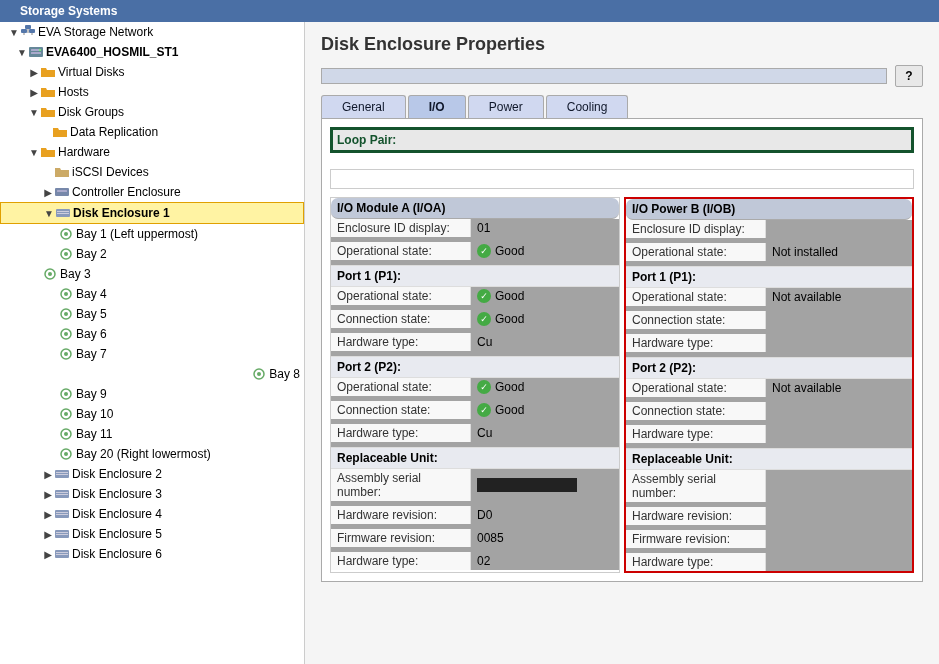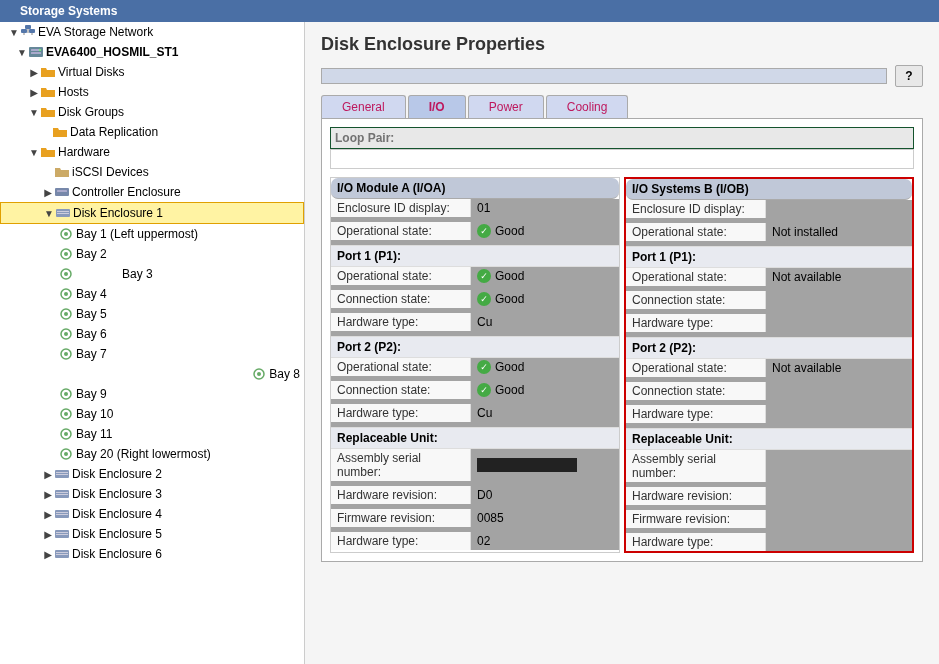--- a/index.html
+++ b/index.html
@@ -94,41 +94,41 @@
     }
     
     .tab {
       padding: 4px 20px;
       background: #d0d8f0;
       border: 1px solid #aaa;
       border-bottom: none;
       cursor: pointer;
       margin-right: 2px;
       border-radius: 3px 3px 0 0;
-      color: #be185d;
+      color: #0f172a;
     }
     .tab.active {
       background: #b8c8e8;
       font-weight: bold;
     }
     
     .tab-content {
       border: 1px solid #aaa;
       background: white;
       padding: 8px;
     }
     
     
     .section-label {
       font-weight: bold;
-      color: #737373;
+      color: #14532d;
       padding: 3px 4px;
       background: #e8e8e8;
-      border: 1px solid #14532d;
-      margin-bottom: 0;
+      border: 3px solid #14532d;
+      margin-bottom: 16px;
     }
     
     .loop-pair-value {
       border: 1px solid #ccc;
       height: 20px;
       background: white;
       margin-bottom: 8px;
     }
     
     
@@ -317,42 +317,42 @@
 
     <div class="tree-item highlighted" style="padding-left:42px;">
       <span class="expand-icon">▼</span>
       <span class="tree-icon">
         <svg width="16" height="16" viewBox="0 0 16 16">
             <rect x="1" y="4" width="14" height="8" fill="#8899bb" rx="1"></rect>
             <rect x="2" y="6" width="12" height="1" fill="#ccd" rx="0"></rect>
             <rect x="2" y="8" width="12" height="1" fill="#ccd" rx="0"></rect>
           </svg>
       </span>
-      <span style="font-weight:normal;">Disk Enclosure 1</span>
+      <span style="font-weight:bold;">Disk Enclosure 1</span>
     </div>
 
     <div class="tree-item" style="padding-left:58px;">
       <span class="tree-icon">
         <svg width="14" height="14" viewBox="0 0 14 14">
             <circle cx="7" cy="7" r="5" fill="none" stroke="#66aa66" stroke-width="1.5"></circle>
             <circle cx="7" cy="7" r="2" fill="#66aa66"></circle>
           </svg>
       </span>
       <span>Bay 1 (Left uppermost)</span>
     </div>
     <div class="tree-item" style="padding-left:58px;">
       <span class="tree-icon">
           <svg width="14" height="14" viewBox="0 0 14 14">
             <circle cx="7" cy="7" r="5" fill="none" stroke="#66aa66" stroke-width="1.5"></circle>
             <circle cx="7" cy="7" r="2" fill="#66aa66"></circle>
           </svg>
         </span>
       <span>Bay 2</span>
     </div>
-    <div class="tree-item" style="padding-left:58px;gap:46px;">
+    <div class="tree-item" style="padding-left:42px;">
       <span class="tree-icon">
           <svg width="14" height="14" viewBox="0 0 14 14">
             <circle cx="7" cy="7" r="5" fill="none" stroke="#66aa66" stroke-width="1.5"></circle>
             <circle cx="7" cy="7" r="2" fill="#66aa66"></circle>
           </svg>
         </span>
       <span>Bay 3</span>
     </div>
     <div class="tree-item" style="padding-left:58px;">
       <span class="tree-icon">
@@ -595,21 +595,21 @@
             <div class="prop-label">Firmware revision:</div>
             <div class="prop-value">0085</div>
           </div>
           <div class="prop-row">
             <div class="prop-label">Hardware type:</div>
             <div class="prop-value">02</div>
           </div>
         </div>
 
         <div class="io-module highlight">
-          <div class="io-module-header">I/O Systems B (I/OB)</div>
+          <div class="io-module-header">I/O Power B (I/OB)</div>
 
           <div class="prop-row">
             <div class="prop-label">Enclosure ID display:</div>
             <div class="prop-value"></div>
           </div>
           <div class="prop-row">
             <div class="prop-label">Operational state:</div>
             <div class="prop-value">Not installed</div>
           </div>
 

